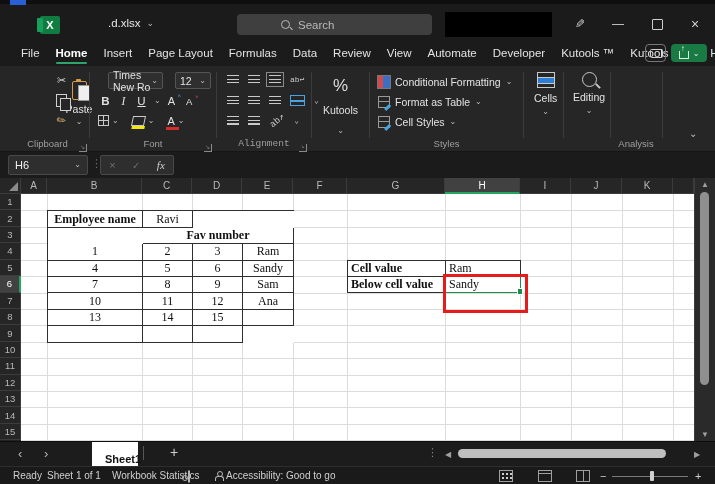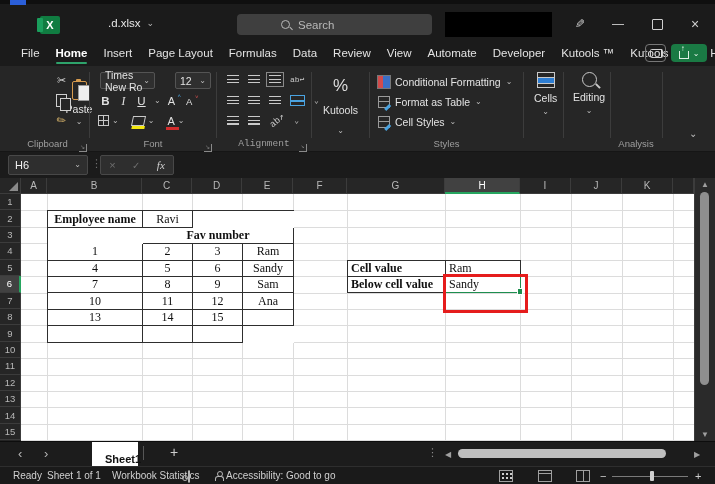--- a/index.html
+++ b/index.html
@@ -58,21 +58,21 @@
   .plabel{color:#e3e3e3;font-size:10.5px;}
   .clip-col{position:absolute;left:50px;top:8px;display:flex;flex-direction:column;gap:7px;align-items:center;}
   .mini{color:#cfcfcf;font-size:11px;line-height:13px;}
   .copyico{width:9px;height:11px;border:1.2px solid #cfcfcf;position:relative;display:inline-block;}
   .copyico::before{content:"";position:absolute;left:2.5px;top:2.5px;width:9px;height:11px;border:1.2px solid #cfcfcf;background:#262626;}
   .fpico{color:#d8b46a;transform:rotate(-35deg);}
 
   
   .g-font{left:92px;width:122px;}
   .combo{position:absolute;top:6px;height:17px;background:#2f2f2f;border:1px solid #545454;border-radius:2px;color:#e3e3e3;font-size:10.5px;display:flex;align-items:center;justify-content:space-between;padding:0 4px;box-sizing:border-box;}
-  .fontname{left:8px;width:55px;align-items:center;}
+  .fontname{left:16px;width:55px;align-items:center;}
   .fontsize{left:83px;width:36px;}
   .fgrow{position:absolute;display:flex;align-items:center;gap:7px;color:#e0e0e0;}
   .frow2{left:8px;top:29px;}
   .frow3{left:6px;top:49px;}
   .bib{font-size:11.5px;width:11px;text-align:center;}
   .bold-b{font-weight:bold;}
   .ital-i{font-style:italic;font-family:"Liberation Serif",serif;}
   .und-u{text-decoration:underline;}
   .bigA{font-size:11px;position:relative;}
   .bigA sup{font-size:6px;color:#4aa3e0;position:absolute;top:-2px;right:-6px;}

